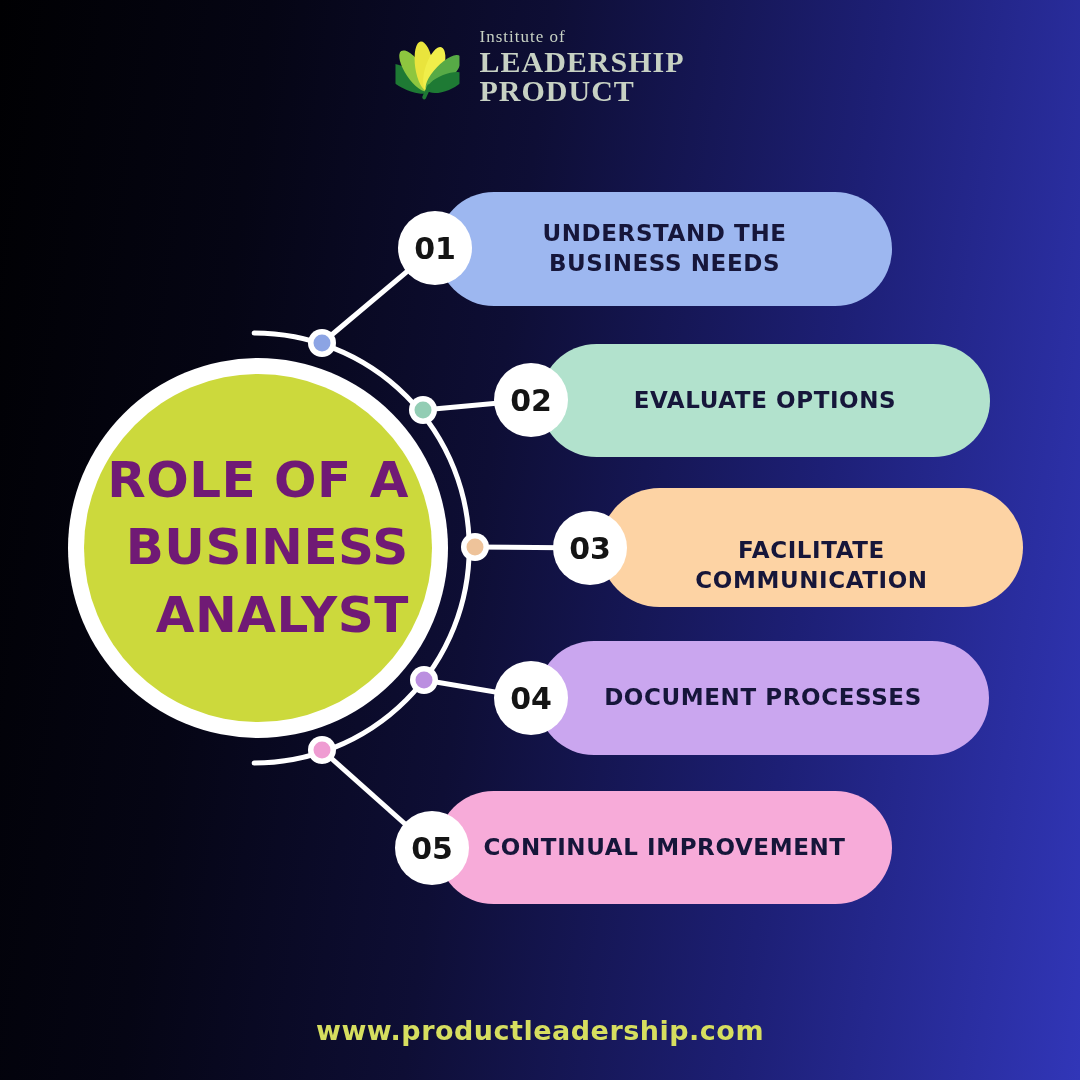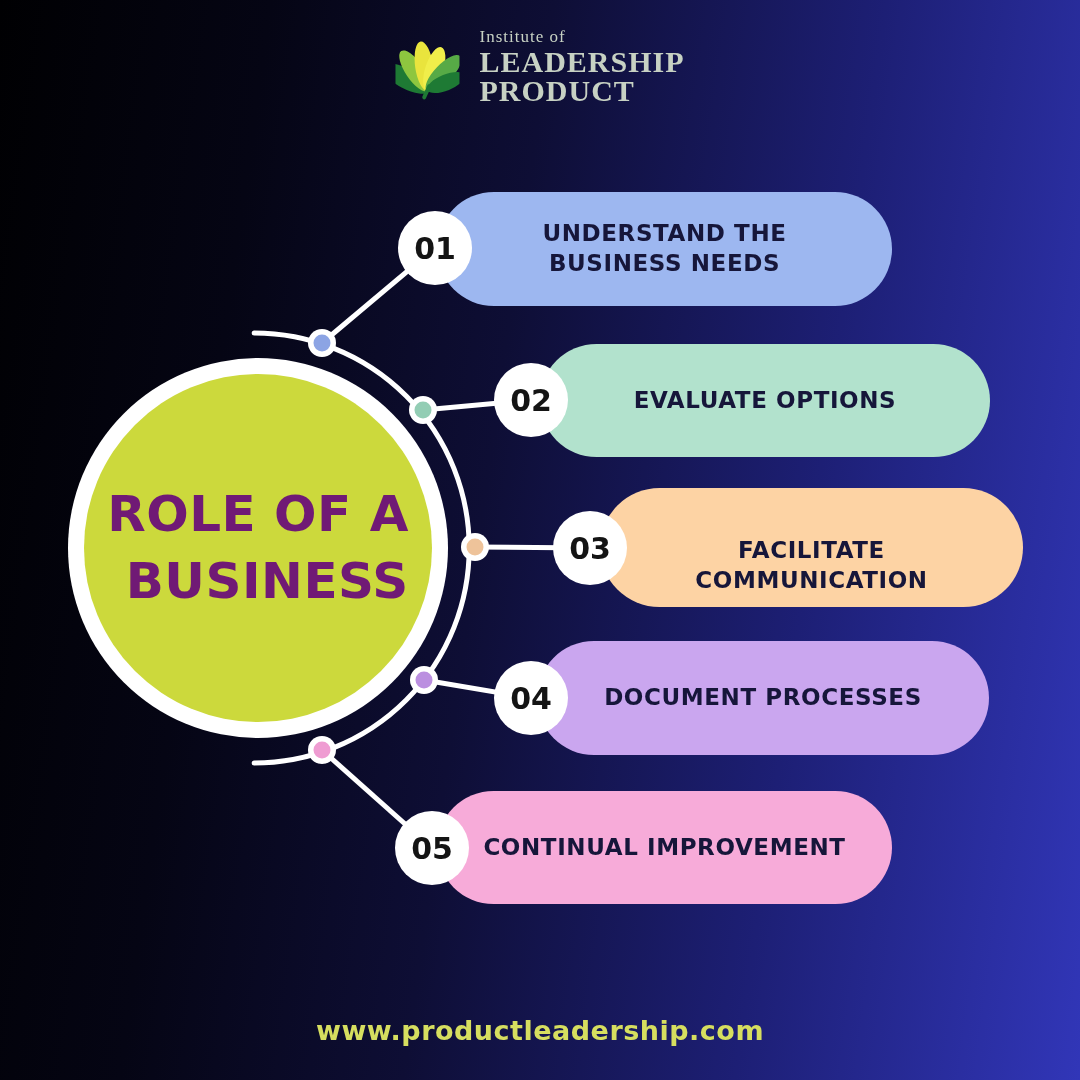--- a/index.html
+++ b/index.html
@@ -127,19 +127,20 @@
   </div>
   <div class="num n5">
     <span>05</span>
   </div>
 
   <div class="hub">
     <div class="hub-inner">
       <div class="hub-title">
         <div>ROLE OF A</div>
         <div>BUSINESS</div>
+        <div>ANALYST</div>
       </div>
     </div>
   </div>
 
   <div class="footer">www.productleadership.com</div>
 
 </div>
 
 </body></html>

